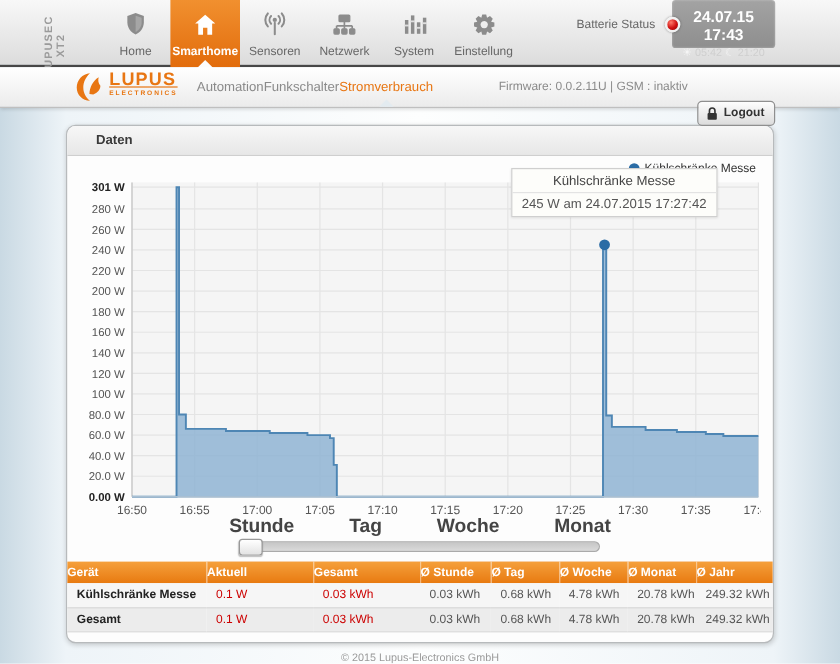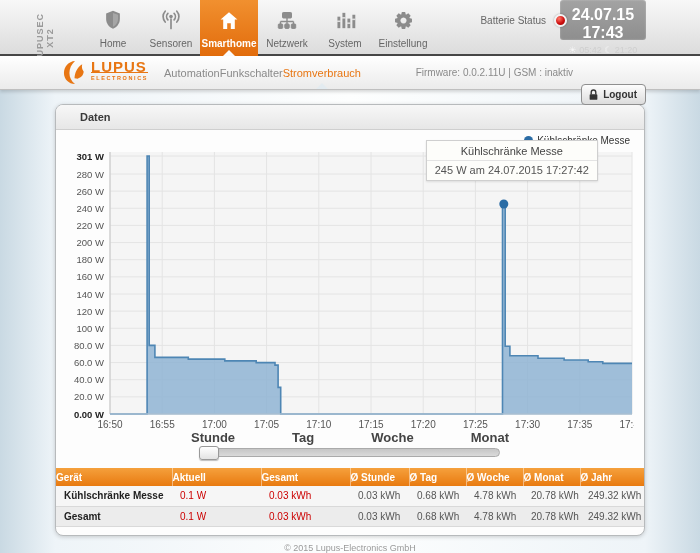--- a/index.html
+++ b/index.html
@@ -13,21 +13,21 @@
   .tab{width:58px;height:56px;position:relative;display:flex;flex-direction:column;align-items:center;justify-content:flex-end;padding-bottom:7px;cursor:pointer;}
   .tab .ticon{position:absolute;top:9px;}
   .tab .tlabel{font-size:10px;color:#666;}
   .tab.active{background:linear-gradient(#f1902f,#e26c0c);}
   .tab.active .tlabel{color:#fff;font-weight:bold;}
   .tab.active::after{content:"";position:absolute;bottom:-2px;left:50%;margin-left:-8px;border-left:8px solid transparent;border-right:8px solid transparent;border-bottom:8px solid #fcfcfc;}
   .top-right{position:absolute;right:54px;top:0;height:40px;display:flex;align-items:center;}
   .battery-label{font-size:10px;color:#666;margin-right:8px;}
   .battery-dot{width:13px;height:13px;border-radius:50%;background:radial-gradient(circle at 35% 30%,#ff7a6a,#cf0f0f 55%,#8d0404);border:2px solid #f2f2f2;box-shadow:0 0 2px rgba(0,0,0,.4);margin-right:-7px;position:relative;z-index:2;}
   .clockbox{background:linear-gradient(#a3a3a3,#8e8e8e);border-radius:3px;width:86px;height:40px;text-align:center;padding-top:6px;box-shadow:inset 0 0 2px rgba(255,255,255,.4);}
-  .clock-date{font-size:16px;font-weight:bold;color:#fff;text-align:center;}
+  .clock-date{font-size:13px;font-weight:bold;color:#fff;text-align:center;}
   .clock-sun{font-size:9px;color:#cfcfcf;margin-top:3px;}
   .clock-sun .glyph{color:#f5f5f5;font-size:9px;}
 
   
   .subnav{height:34px;background:linear-gradient(#ffffff,#ebebeb);border-bottom:1px solid #bfbfbf;box-shadow:0 2px 3px rgba(0,0,0,.15);position:relative;display:flex;align-items:center;z-index:5;}
   .logo{display:flex;align-items:center;margin-left:62px;}
   .logo-texts{margin-left:3px;line-height:10px;}
   .logo-main{font-size:15px;font-weight:bold;color:#e87613;letter-spacing:1px;}
   .logo-sub{font-size:5.5px;font-weight:bold;color:#e87613;letter-spacing:1.6px;border-top:1px solid #e87613;}
   .sublinks{display:flex;margin-left:16px;}
@@ -47,21 +47,21 @@
   svg.chart{display:block;}
   .ytick{font-size:9.5px;fill:#555;}
   .ytick.bold{font-weight:bold;fill:#222;}
   .xtick{font-size:10px;fill:#555;}
   .tooltip{position:absolute;background:#fdfdfa;border:1px solid #cfcfcf;box-shadow:0 1px 2px rgba(0,0,0,.1);font-size:11px;color:#555;text-align:center;width:172px;}
   .tooltip-title{padding:4px 6px 3px;border-bottom:1px solid #e3e3e3;color:#444;}
   .tooltip-text{padding:3px 6px 4px;}
 
   
   .slider-zone{height:38px;position:relative;}
-  .slider-labels{width:318px;margin:0 auto;display:flex;justify-content:space-between;font-size:13px;font-weight:bold;color:#444;}
+  .slider-labels{width:318px;margin:0 auto;display:flex;justify-content:space-between;font-size:16px;font-weight:bold;color:#444;}
   .slider-labels span{cursor:pointer;}
   .slider-track{width:300px;margin:3px auto 0;height:9px;background:linear-gradient(#c6c6c6,#dadada);border:1px solid #aaa;border-radius:5px;position:relative;cursor:pointer;}
   .slider-handle{position:absolute;left:-2px;top:-3px;width:20px;height:14px;background:linear-gradient(#ffffff,#e3e3e3);border:1px solid #999;border-radius:3px;box-shadow:0 1px 1px rgba(0,0,0,.25);cursor:grab;}
 
   
   table.data{width:100%;border-collapse:collapse;margin-bottom:8px;}
   table.data th{background:linear-gradient(#f5a03c,#e87a10);color:#fff;font-size:10px;font-weight:bold;height:18px;border-right:1px solid rgba(255,255,255,.45);text-align:left;}
   table.data th:last-child{border-right:none;}
   table.data td{font-size:10px;color:#555;height:20px;padding-left:8px;border-bottom:1px solid #d9d9d9;}
   table.data tr.r0 td{background:#f6f6f6;}
@@ -84,40 +84,40 @@
   <div class="tabs">
     <div class="tab">
       <span class="ticon">
         <svg width="22" height="22" viewBox="0 0 24 24">
             <path d="M12 2 L19.5 4.8 V10.5 C19.5 15.8 16.3 19.6 12 21.5 C7.7 19.6 4.5 15.8 4.5 10.5 V4.8 Z" fill="#8c8c8c"></path>
             <path d="M12 4.4 L17.5 6.4 V10.5 C17.5 14.6 15.2 17.6 12 19.3 Z" fill="#a6a6a6"></path>
           </svg>
       </span>
       <span class="tlabel">Home</span>
     </div>
+    <div class="tab active">
+      <span class="ticon">
+        <svg width="24" height="24" viewBox="0 0 24 24">
+            <path d="M12 3.2 L3.6 10.6 H6.2 V20 H10.2 V14.2 H13.8 V20 H17.8 V10.6 H20.4 Z" fill="#ffffff"></path>
+          </svg>
+      </span>
+      <span class="tlabel">Smarthome</span>
+    </div>
     <div class="tab">
       <span class="ticon">
         <svg width="24" height="24" viewBox="0 0 24 24" fill="none" stroke="#8c8c8c" stroke-width="1.7" stroke-linecap="round">
           <circle cx="12" cy="7.6" r="1.8" fill="#8c8c8c" stroke="none"></circle>
           <path d="M12 10 V19.5"></path>
             <path d="M8.9 4.4 a4.6 4.6 0 0 0 0 6.4"></path>
             <path d="M6.2 2.2 a8 8 0 0 0 0 10.8"></path>
           <path d="M15.1 4.4 a4.6 4.6 0 0 1 0 6.4"></path>
             <path d="M17.8 2.2 a8 8 0 0 1 0 10.8"></path>
         </svg>
       </span>
       <span class="tlabel">Sensoren</span>
-    </div>
-    <div class="tab active">
-      <span class="ticon">
-        <svg width="24" height="24" viewBox="0 0 24 24">
-            <path d="M12 3.2 L3.6 10.6 H6.2 V20 H10.2 V14.2 H13.8 V20 H17.8 V10.6 H20.4 Z" fill="#ffffff"></path>
-          </svg>
-      </span>
-      <span class="tlabel">Smarthome</span>
     </div>
     <div class="tab">
       <span class="ticon">
         <svg width="24" height="24" viewBox="0 0 24 24" fill="#8c8c8c" stroke="#8c8c8c">
           <rect x="7.5" y="3.5" width="9" height="5.5" rx="0.8"></rect>
           <path d="M12 9 V12.5 M5.5 12.5 H18.5 M5.5 12.5 V15 M12 12.5 V15 M18.5 12.5 V15" fill="none" stroke-width="1.4"></path>
           <rect x="3.3" y="15" width="4.4" height="4.4" rx="0.8"></rect>
             <rect x="9.8" y="15" width="4.4" height="4.4" rx="0.8"></rect>
             <rect x="16.3" y="15" width="4.4" height="4.4" rx="0.8"></rect>
         </svg>

